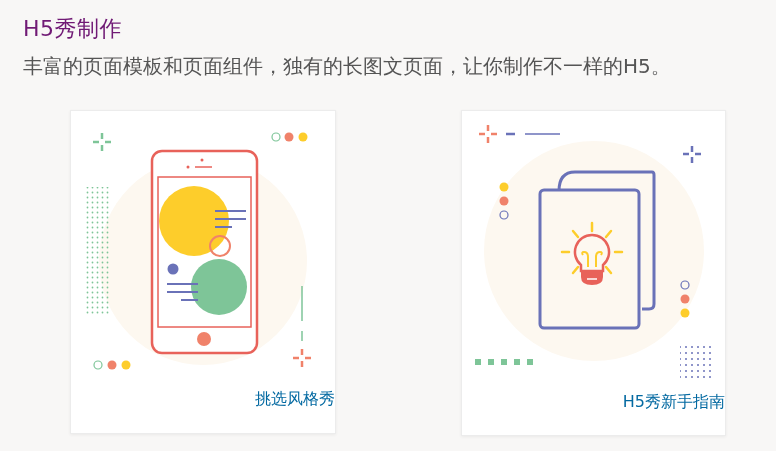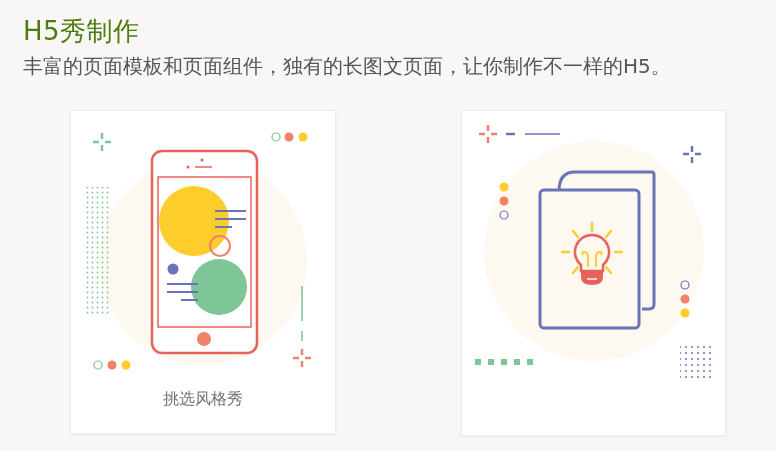--- a/index.html
+++ b/index.html
@@ -1,23 +1,23 @@
 <!DOCTYPE html>
 <html><head>
 <meta charset="utf-8">
 <style>
   html, body { margin:0; padding:0; }
   body { width:776px; height:451px; background:#f8f7f6; font-family:"DejaVu Sans","Liberation Sans",sans-serif; position:relative; overflow:hidden; }
-  .title { position:absolute; left:23px; top:14px; font-size:26px; color:#4d7c0f; letter-spacing:0.5px; }
+  .title { position:absolute; left:23px; top:14px; font-size:22px; color:#701a75; letter-spacing:0.5px; }
   .subtitle { position:absolute; left:23px; top:53px; font-size:20px; color:#555; }
   .card { position:absolute; background:#fff; border:1px solid #ececec; box-shadow:0 1px 3px rgba(0,0,0,0.06); cursor:pointer; }
   .card1 { left:70px; top:110px; width:264px; height:322px; }
   .card2 { left:461px; top:110px; width:263px; height:324px; }
   .card svg { position:absolute; left:0; top:0; }
-  .card-label { position:absolute; left:0; right:0; text-align:center; font-size:16px; color:#737373; }
+  .card-label { position:absolute; left:0; right:0; text-align:right; font-size:16px; color:#0369a1; }
   .card1 .card-label { top:278px; }
   .card2 .card-label { top:281px; }
 </style>
 </head>
 <body>
 
 <div class="title">H5秀制作</div>
 <div class="subtitle">丰富的页面模板和页面组件，独有的长图文页面，让你制作不一样的H5。</div>
 
 <div class="card card1">
@@ -132,13 +132,14 @@
     <g fill="#7ec598">
       <rect x="13" y="248" width="6" height="6"></rect>
       <rect x="26" y="248" width="6" height="6"></rect>
       <rect x="39" y="248" width="6" height="6"></rect>
       <rect x="52" y="248" width="6" height="6"></rect>
       <rect x="65" y="248" width="6" height="6"></rect>
     </g>
 
     <rect x="218" y="235" width="33" height="34" fill="url(#bdots)"></rect>
   </svg>
+  <div class="card-label">H5秀新手指南</div>
 </div>
 
 </body></html>

